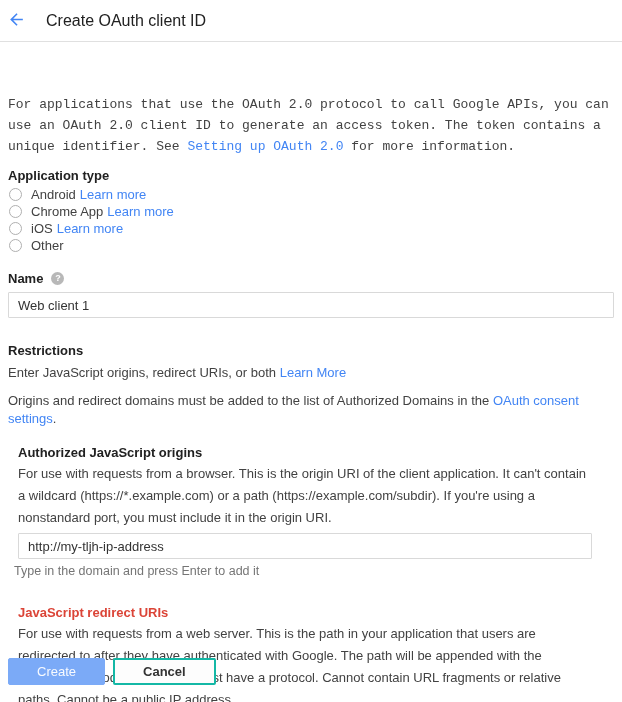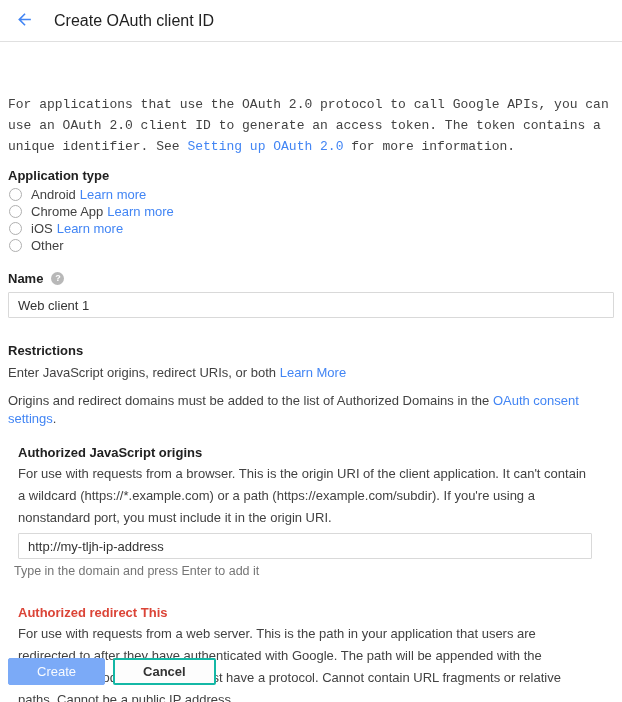--- a/index.html
+++ b/index.html
@@ -7,21 +7,21 @@
   body {
     width: 622px; height: 702px;
     font-family: "Liberation Sans", sans-serif;
     font-size: 13px; color: #3c3c3c;
     position: relative; overflow: hidden;
   }
 
   
   .header {
     height: 42px; display: flex; align-items: center;
-    border-bottom: 1px solid #e0e0e0; padding-left: 12px;
+    border-bottom: 1px solid #e0e0e0; padding-left: 4px;
     background: #fff;
   }
   .back-btn {
     width: 24px; height: 24px; display: flex; align-items: center; justify-content: center;
     cursor: pointer; margin-right: 18px;
   }
   .page-title { font-size: 16px; color: #212121; font-weight: 400; }
 
   
   .content { padding: 0 8px; }
@@ -142,21 +142,21 @@
   <div class="restr-line2"><span>Origins and redirect domains must be added to the list of Authorized Domains in the </span><a class="link">OAuth consent settings</a><span>.</span></div>
 
   <div class="subsection origins">
     <div class="sub-heading">Authorized JavaScript origins</div>
     <div class="sub-desc">For use with requests from a browser. This is the origin URI of the client application. It can't contain a wildcard (https://*.example.com) or a path (https://example.com/subdir). If you're using a nonstandard port, you must include it in the origin URI.</div>
     <input class="text-input" type="text" value="http://my-tljh-ip-address" style="">
     <div class="hint">Type in the domain and press Enter to add it</div>
   </div>
 
   <div class="subsection redirects">
-    <div class="sub-heading error-red">Authorized redirect This</div>
+    <div class="sub-heading error-red">JavaScript redirect URIs</div>
     <div class="sub-desc">For use with requests from a web server. This is the path in your application that users are redirected to after they have authenticated with Google. The path will be appended with the authorization code for access. Must have a protocol. Cannot contain URL fragments or relative paths. Cannot be a public IP address.</div>
 
   </div>
 
 </div>
 
 <div class="footer">
   <button class="btn btn-create">Create</button>
   <button class="btn btn-cancel">Cancel</button>
 </div>

